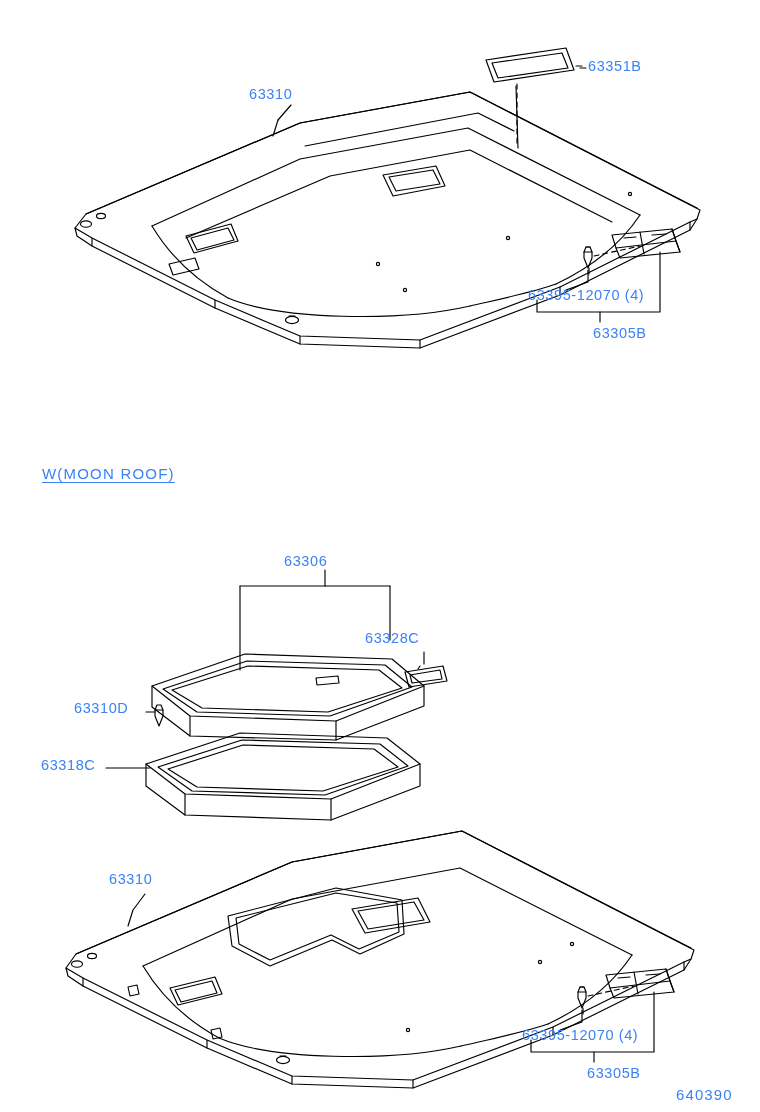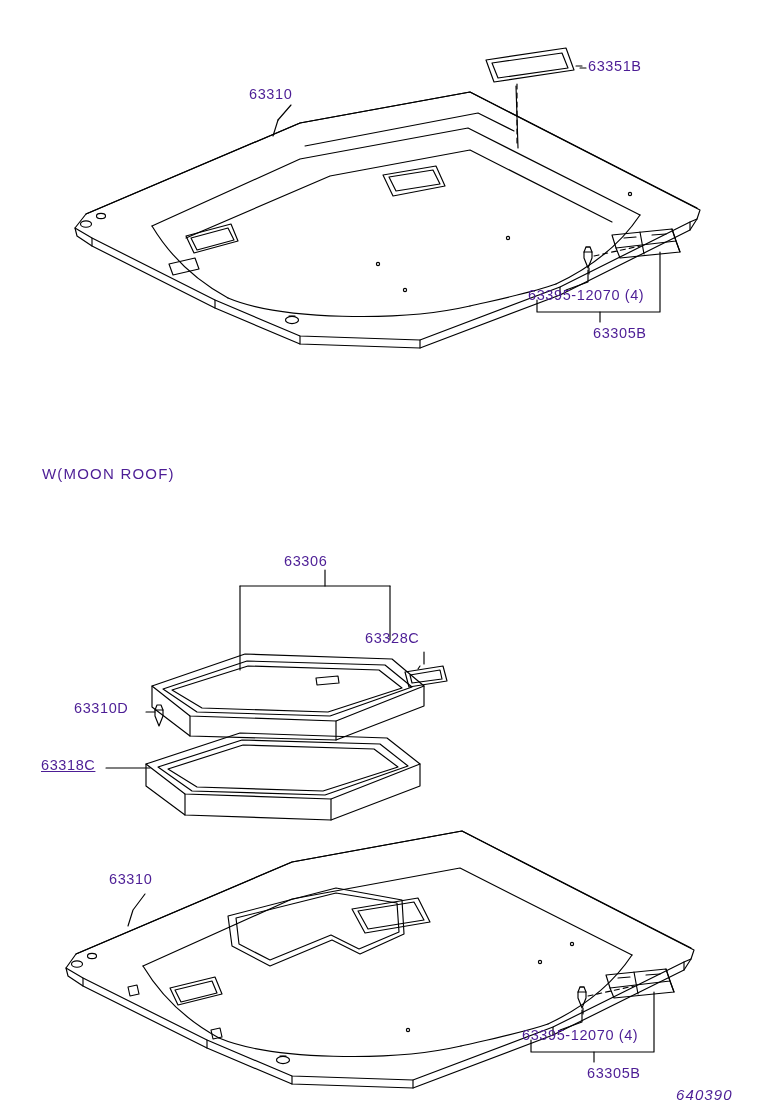--- a/index.html
+++ b/index.html
@@ -25,32 +25,32 @@
     position: absolute;
     left: 0; top: 0;
     width: 760px;
     height: 1112px;
   }
   .lbl {
     position: absolute;
     font-family: "Liberation Sans", sans-serif;
     font-size: 14.5px;
     letter-spacing: 0.6px;
-    color: #4c1d95;
+    color: #3b82f6;
     white-space: nowrap;
   }
   .lbl-section {
     font-size: 15px;
     letter-spacing: 1.2px;
+    text-decoration: underline;
     text-underline-offset: 3px;
   }
   .lbl-footer {
     font-size: 15px;
     letter-spacing: 1.1px;
-    font-style: italic;
   }
 </style>
 </head>
 <body>
 
 <div id="diagram-root">
 
   <svg class="layer" viewBox="0 0 760 1112">
     <g fill="none" stroke="#000" stroke-width="1.15" stroke-linejoin="round" stroke-linecap="round">
 
@@ -225,21 +225,21 @@
   <div class="lbl" style="left:593px; top:325px;">63305B</div>
 
   <div class="lbl lbl-section" style="left:42px; top:465px;">W(MOON ROOF)</div>
 
   <div class="lbl" style="left:284px; top:553px;">63306</div>
 
   <div class="lbl" style="left:365px; top:630px;">63328C</div>
 
   <div class="lbl" style="left:74px; top:700px;">63310D</div>
 
-  <div class="lbl" style="left:41px; top:757px;text-decoration:underline;">63318C</div>
+  <div class="lbl" style="left:41px; top:757px;">63318C</div>
 
   <div class="lbl" style="left:109px; top:871px;">63310</div>
 
   <div class="lbl" style="left:522px; top:1027px;">63395-12070 (4)</div>
 
   <div class="lbl" style="left:587px; top:1065px;">63305B</div>
 
   <div class="lbl lbl-footer" style="left:676px; top:1086px;">640390</div>
 
 </div>

